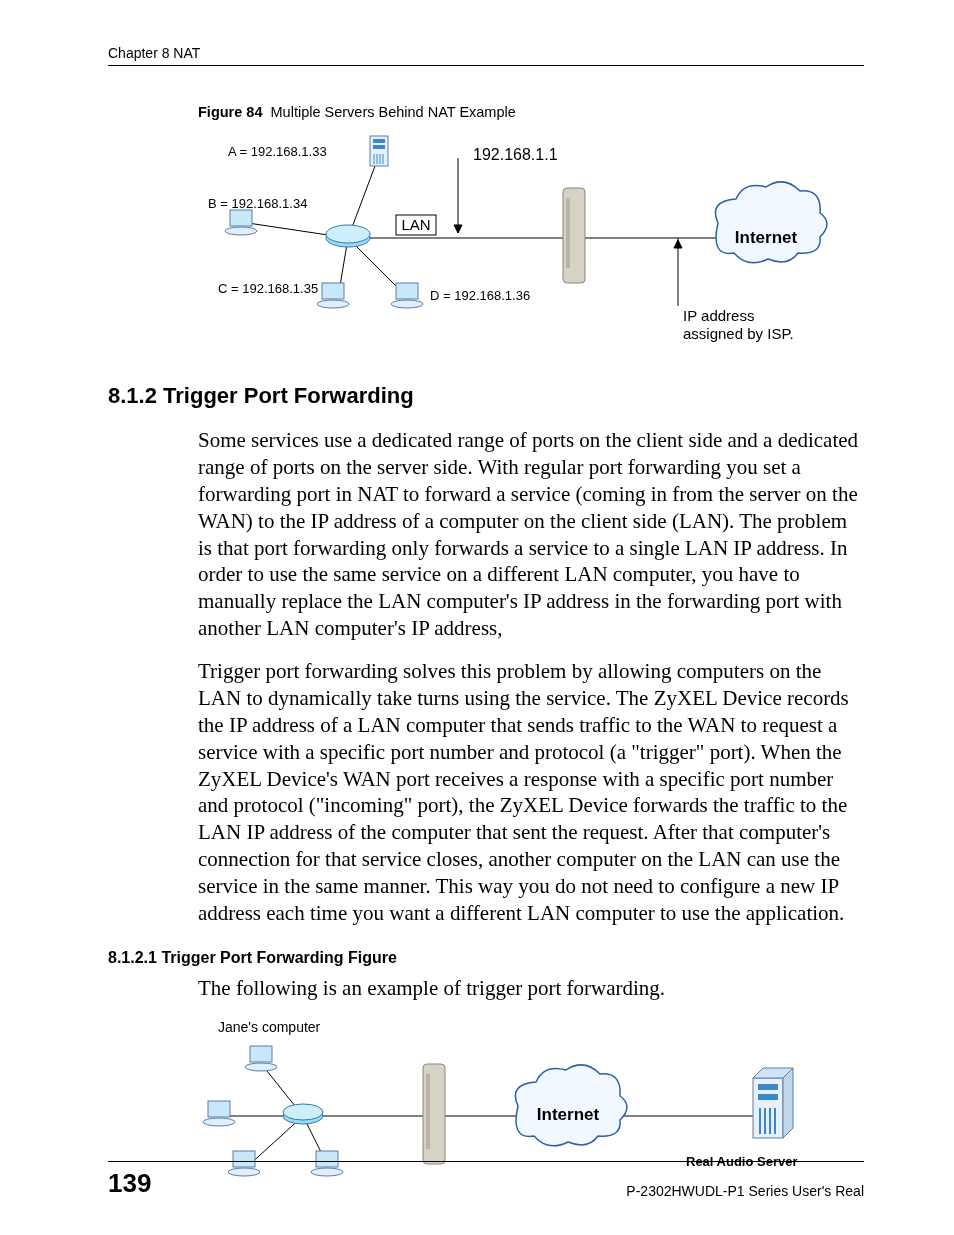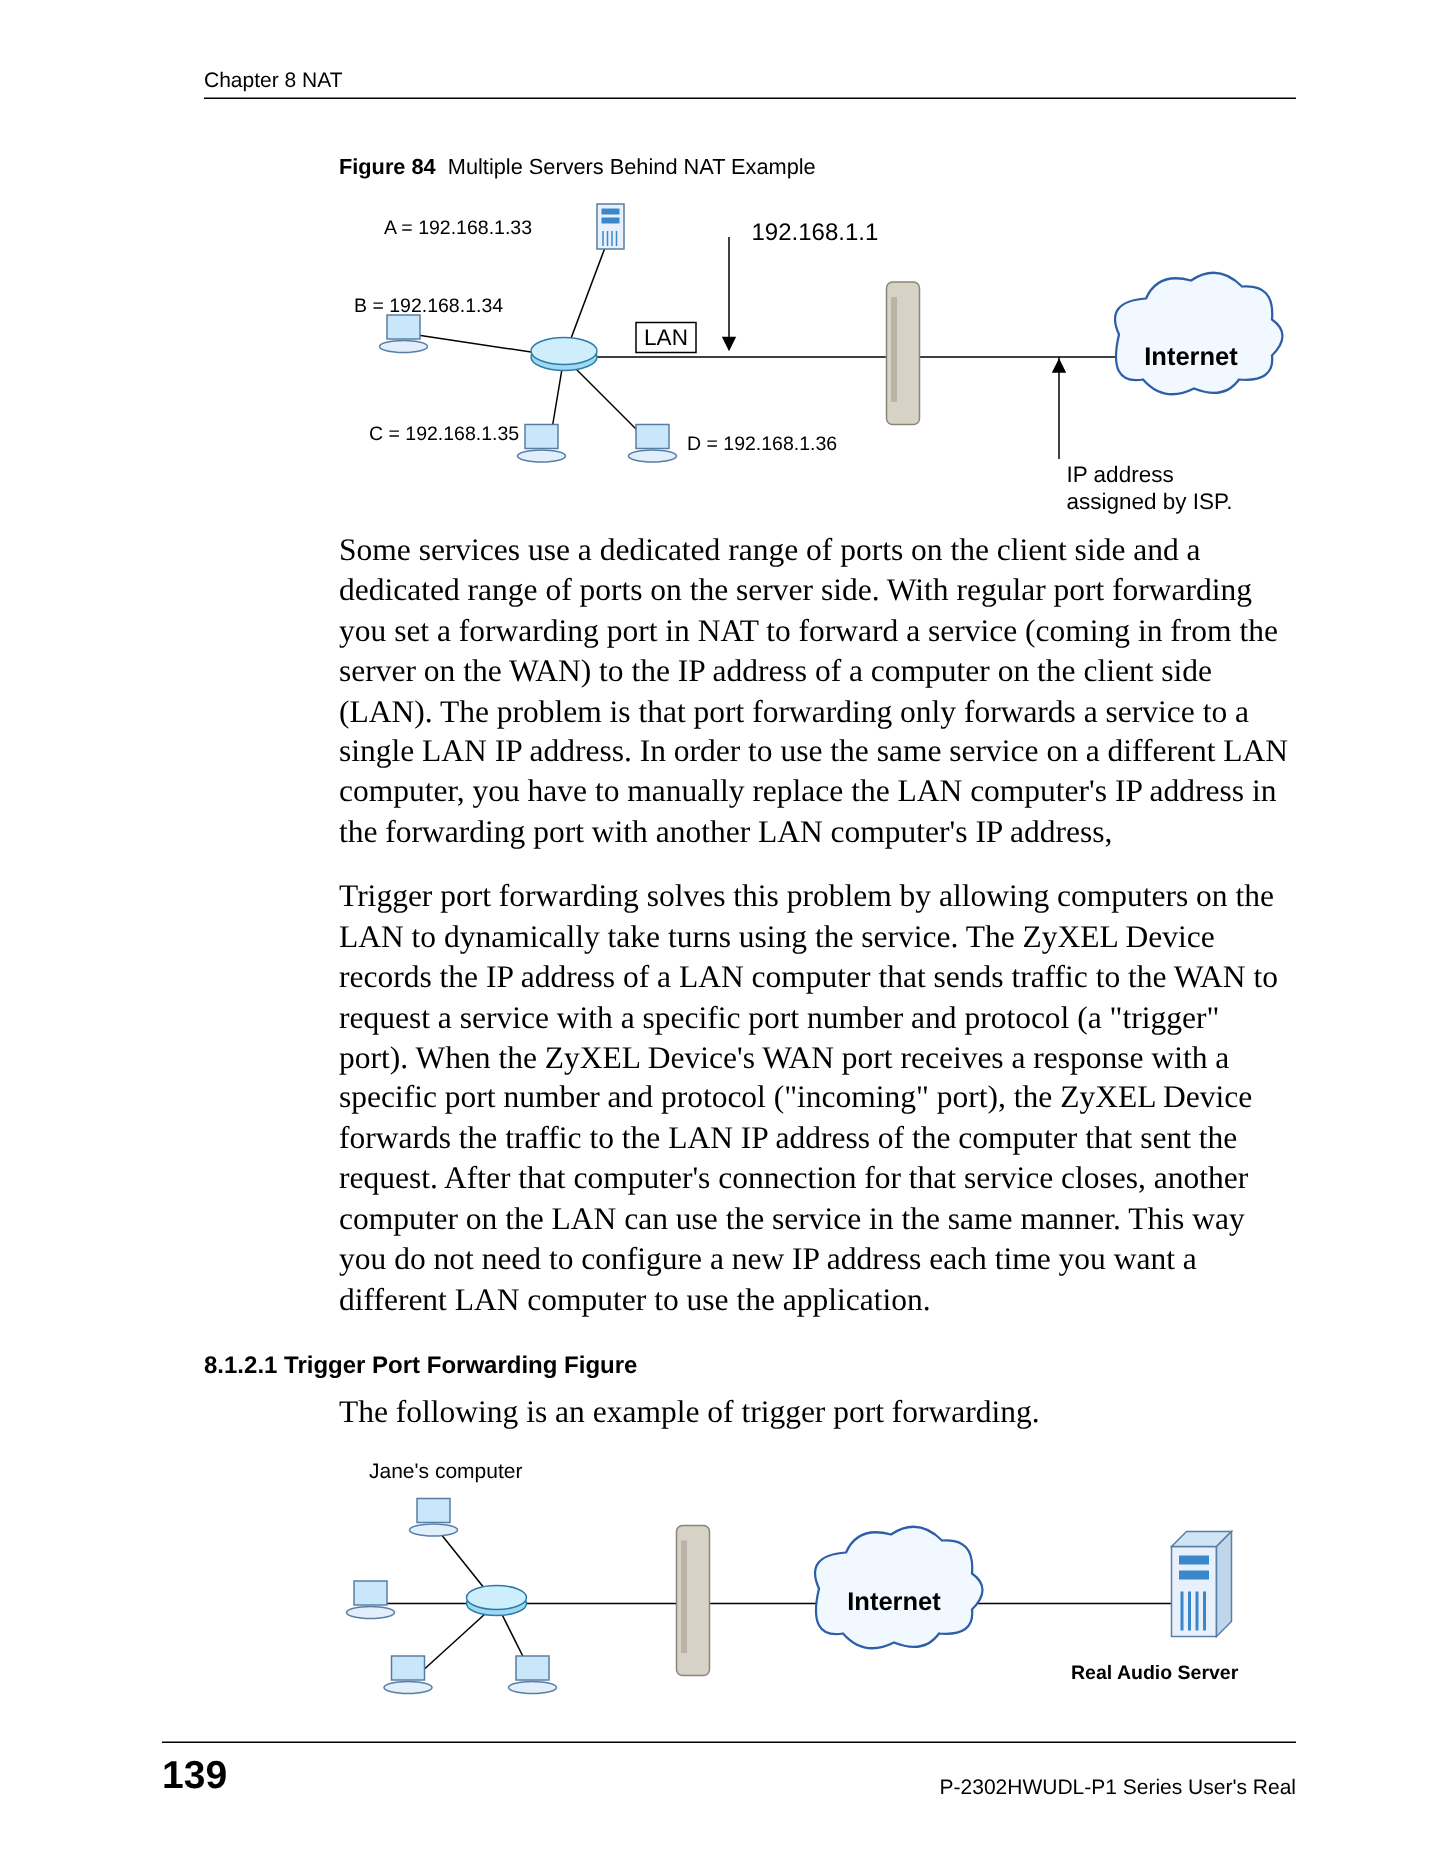--- a/index.html
+++ b/index.html
@@ -9,21 +9,20 @@
     font-family: "Times New Roman", Times, serif;
     color: #000;
     width: 954px;
     height: 1235px;
     position: relative;
     box-sizing: border-box;
   }
   .page {
     padding: 45px 90px 0 108px;
     box-sizing: border-box;
-    margin-left: 28px;
   }
   .running-head {
     font-family: Arial, Helvetica, sans-serif;
     font-size: 14px;
     color: #000;
     padding-bottom: 4px;
     border-bottom: 1.2px solid #000;
     margin-bottom: 38px;
   }
   .fig-caption {
@@ -172,20 +171,21 @@
       <text x="232" y="172" font-family="Arial" font-size="13">D = 192.168.1.36</text>
       <text x="275" y="32" font-family="Arial" font-size="16">192.168.1.1</text>
 
       <rect x="198" y="87" width="40" height="20" fill="#fff" stroke="#000"></rect>
       <text x="218" y="102" font-family="Arial" font-size="15" text-anchor="middle">LAN</text>
       <text x="485" y="193" font-family="Arial" font-size="15">IP address</text>
       <text x="485" y="211" font-family="Arial" font-size="15">assigned by ISP.</text>
     </svg>
   </div>
 
+  <div class="h2">8.1.2  Trigger Port Forwarding</div>
   <p class="para">Some services use a dedicated range of ports on the client side and a dedicated range of ports on the server side. With regular port forwarding you set a forwarding port in NAT to forward a service (coming in from the server on the WAN) to the IP address of a computer on the client side (LAN). The problem is that port forwarding only forwards a service to a single LAN IP address. In order to use the same service on a different LAN computer, you have to manually replace the LAN computer's IP address in the forwarding port with another LAN computer's IP address,</p>
   <p class="para">Trigger port forwarding solves this problem by allowing computers on the LAN to dynamically take turns using the service. The ZyXEL Device records the IP address of a LAN computer that sends traffic to the WAN to request a service with a specific port number and protocol (a "trigger" port). When the ZyXEL Device's WAN port receives a response with a specific port number and protocol ("incoming" port), the ZyXEL Device forwards the traffic to the LAN IP address of the computer that sent the request. After that computer's connection for that service closes, another computer on the LAN can use the service in the same manner. This way you do not need to configure a new IP address each time you want a different LAN computer to use the application.</p>
 
   <div class="h3">8.1.2.1  Trigger Port Forwarding Figure</div>
   <p class="para" style="margin-bottom:14px">The following is an example of trigger port forwarding.</p>
 
 
   <div class="figure-box fig62">
     <svg width="620" height="180" viewBox="0 0 620 180">
       <text x="20" y="16" font-family="Arial" font-size="14">Jane's computer</text>

